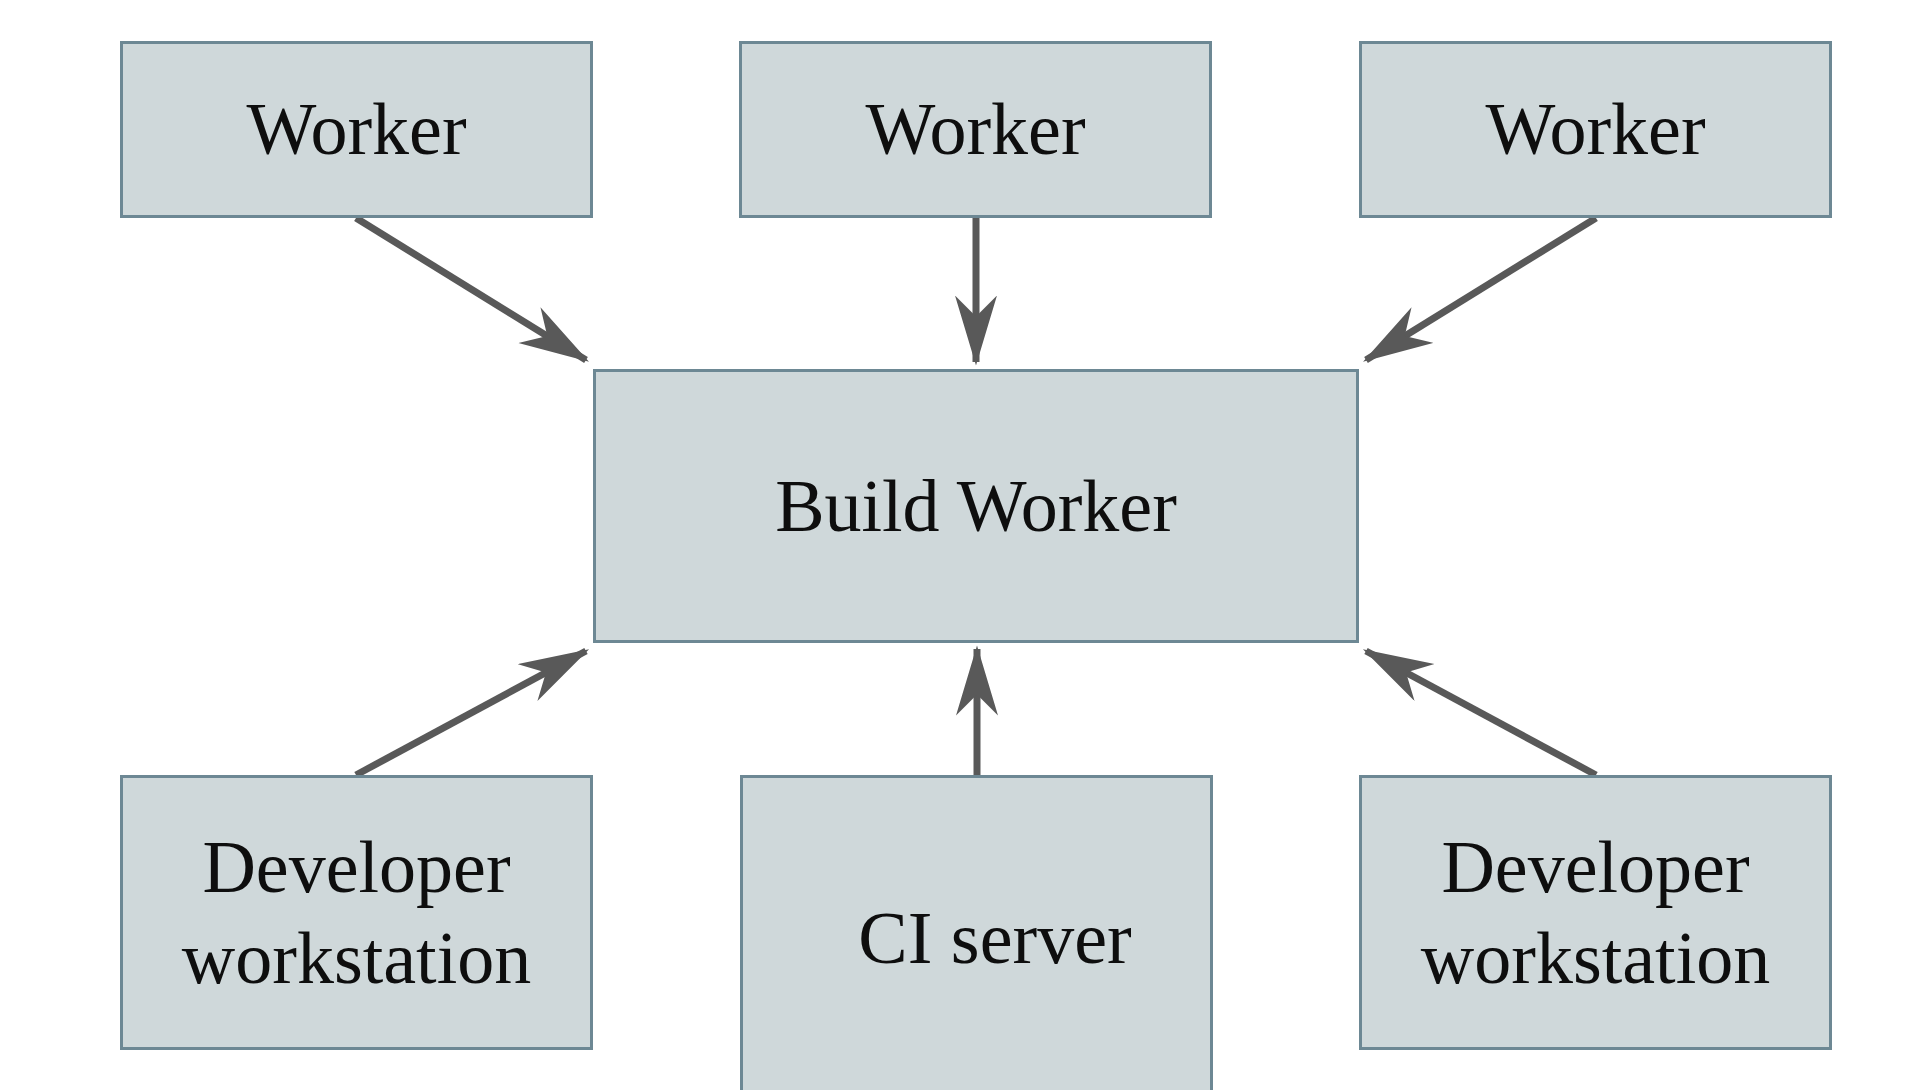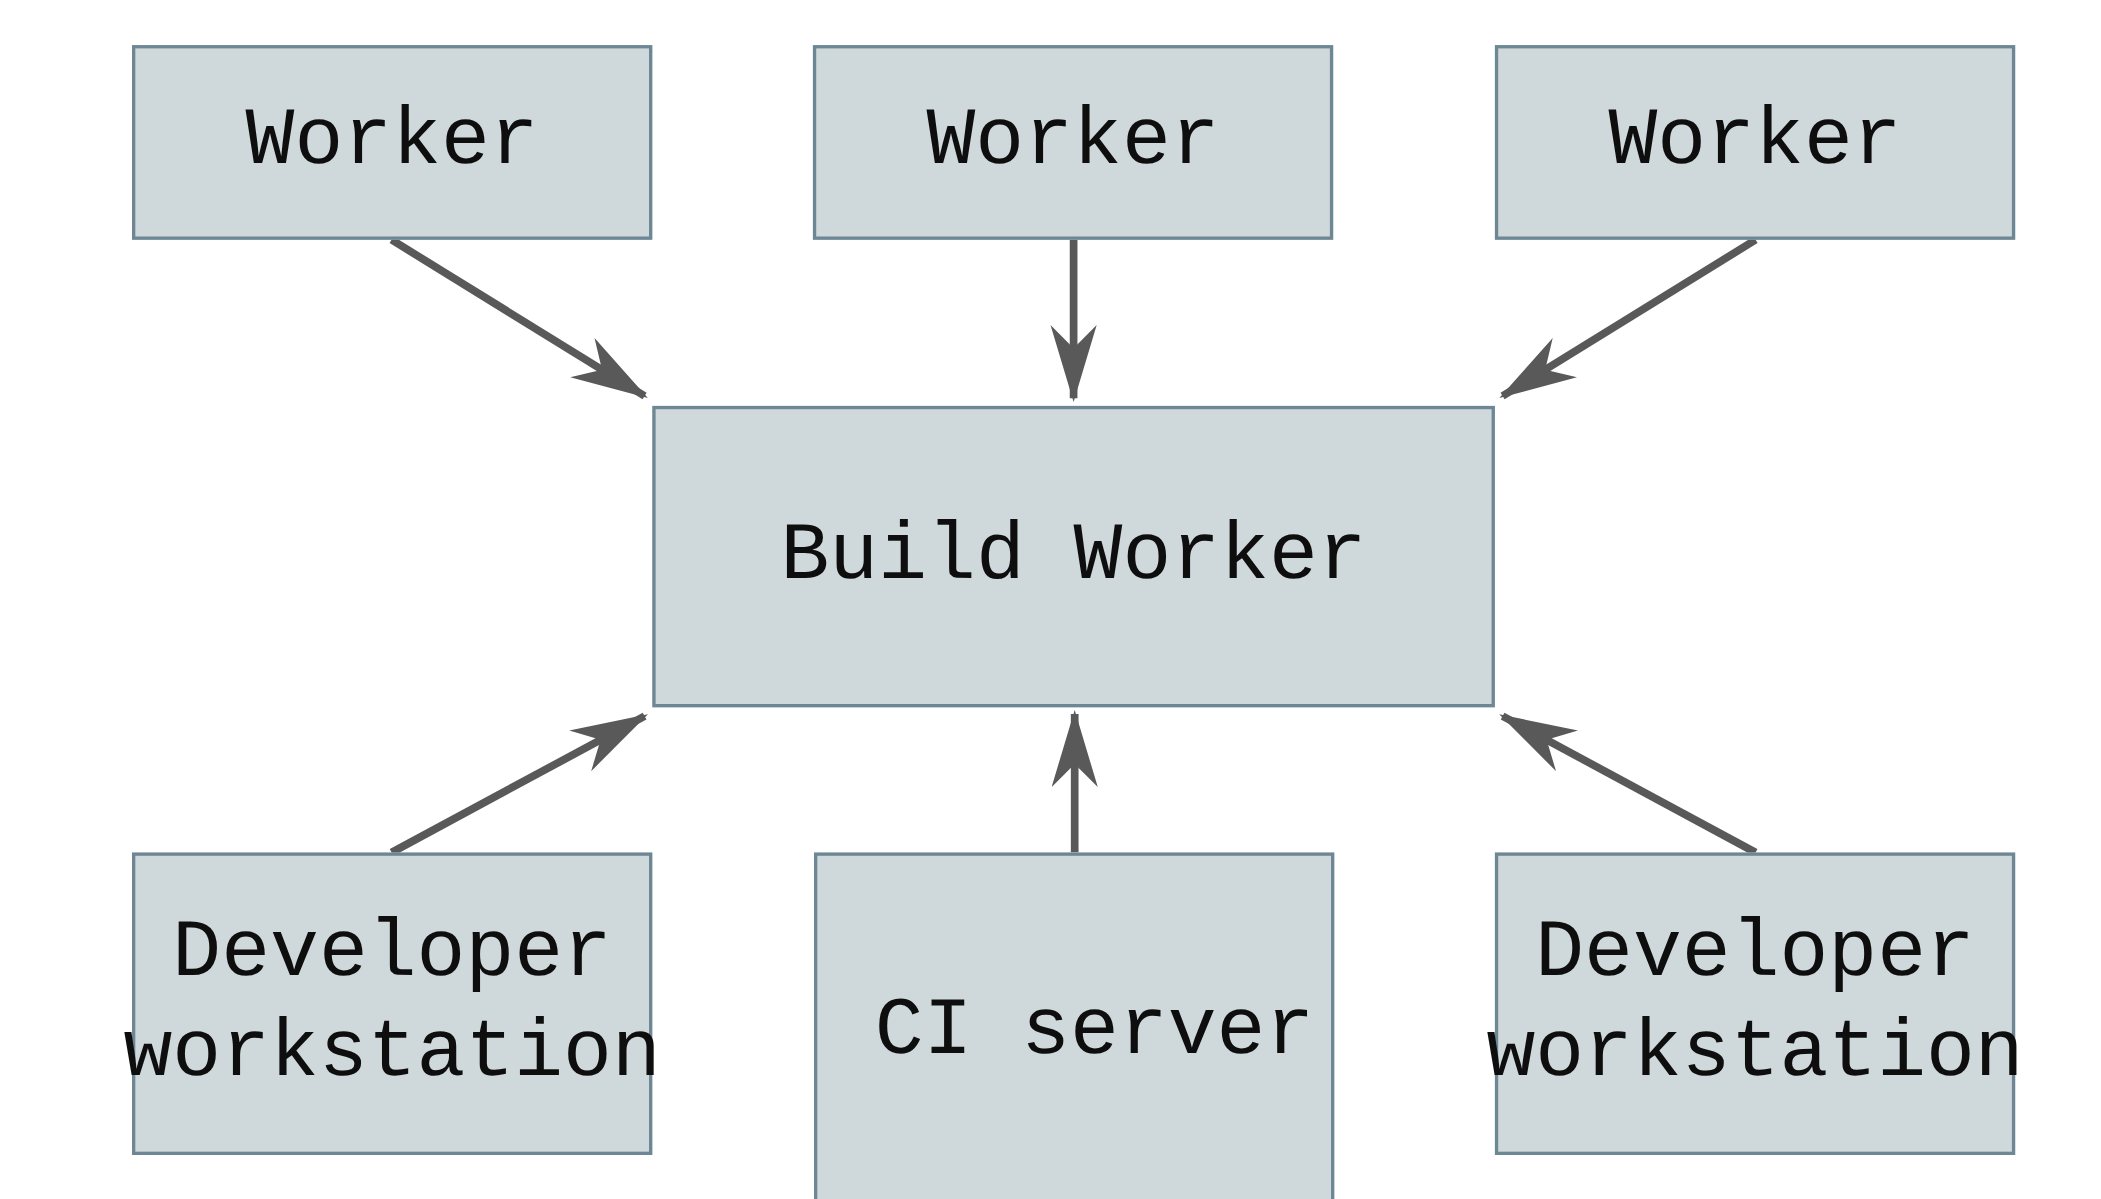--- a/index.html
+++ b/index.html
@@ -6,21 +6,21 @@
     --node-fill:#cfd8da;
     --node-border:#6d8894;
     --arrow:#595959;
     --text:#0e0e0e;
     --bg:#ffffff;
   }
   *{margin:0;padding:0;box-sizing:border-box;}
   html,body{width:1910px;height:1090px;overflow:hidden;background:var(--bg);}
   .canvas{
     position:relative;width:1910px;height:1090px;background:var(--bg);
-    font-family:Liberation Mono, monospace;
+    font-family:Liberation Serif, serif;
   }
   .edges{position:absolute;left:0;top:0;width:1910px;height:1090px;display:block;}
   .node{
     position:absolute;
     background:var(--node-fill);
     border:3px solid var(--node-border);
     display:flex;align-items:center;justify-content:center;
     text-align:center;
     color:var(--text);
     font-size:74px;

